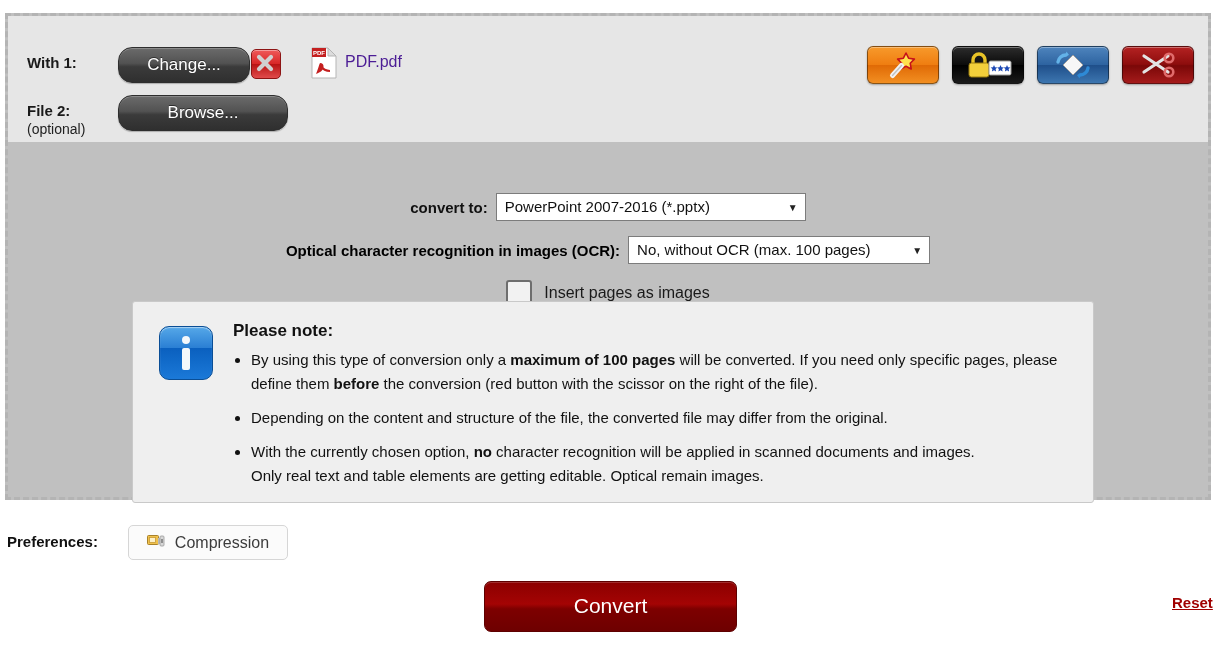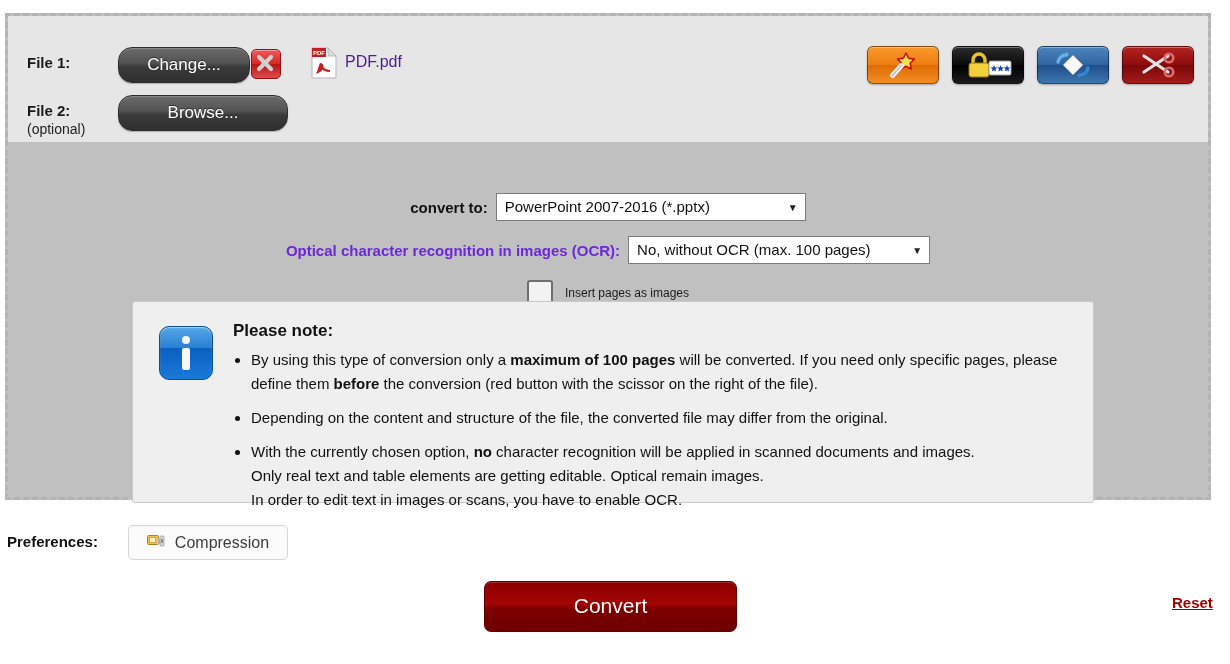--- a/index.html
+++ b/index.html
@@ -130,21 +130,21 @@
     justify-content: center;
     margin-top: 26px;
   }
 
   .opt-label {
     font-size: 15px;
     font-weight: bold;
     color: #111;
     margin-right: 8px;
   }
-  .opt-label.red { color: #6d28d9; font-size: 15px; }
+  .opt-label.red { color: #000000; font-size: 15px; }
 
   select.fake {
     -webkit-appearance: none;
     appearance: none;
     box-sizing: border-box;
     border: 1px solid #7c7c7c;
     background: #ffffff;
     font-family: "Liberation Sans", sans-serif;
     color: #111;
     padding: 0 38px 0 8px;
@@ -169,21 +169,21 @@
     width: 26px;
     height: 26px;
     box-sizing: border-box;
     border: 2px solid #6e6e6e;
     background: #f2f2f2;
     border-radius: 3px;
     cursor: pointer;
     display: inline-block;
   }
   .cb-label {
-    font-size: 12px;
+    font-size: 16px;
     color: #1a1a1a;
     margin-left: 12px;
   }
 
   
   .note-box {
     position: absolute;
     left: 124px;
     top: 159px;
     width: 962px;
@@ -323,21 +323,21 @@
 </style>
 </head>
 <body>
 
 <div id="page">
 
   <div class="dashed-box">
 
     <div class="file-panel">
 
-      <div class="file-label" style="left:19px; top:38px;">File 1:</div>
+      <div class="file-label" style="left:19px; top:38px;">With 1:</div>
 
       <div class="grey-btn" style="left:110px; top:31px; width:132px;">Change...</div>
 
       <div class="remove-btn" style="left:243px; top:33px;">
         <svg width="26" height="26" viewBox="0 0 26 26" aria-hidden="true">
           <path d="M7 7 L19 19 M19 7 L7 19" stroke="#d0d0d0" stroke-width="4.2" stroke-linecap="round"></path>
         </svg>
       </div>
 
       <div class="pdf-icon" style="left:303px; top:31px;">
@@ -427,21 +427,21 @@
 
       <div class="note-box">
         <div class="info-icon">
           <span class="i-dot"></span>
           <span class="i-bar"></span>
         </div>
         <div class="note-title">Please note:</div>
         <ul class="note-list" id="note-list">
             <li><span>By using this type of conversion only a </span><span style="font-weight: bold;">maximum of 100 pages</span><span> will be converted. If you need only specific pages, please define them </span><span style="font-weight: bold;">before</span><span> the conversion (red button with the scissor on the right of the file).</span></li>
             <li><span>Depending on the content and structure of the file, the converted file may differ from the original.</span></li>
-            <li><span>With the currently chosen option, </span><span style="font-weight: bold;">no</span><span> character recognition will be applied in scanned documents and images.</span><span></span><br><span>Only real text and table elements are getting editable. Optical remain images.</span><span></span><br><span>In order to edit text in images or scans, you have to enable OCR.</span></li>
+            <li><span>With the currently chosen option, </span><span style="font-weight: bold;">no</span><span> character recognition will be applied in scanned documents and images.</span><span></span><br><span>Only real text and table elements are getting editable. Optical remain images.</span><span></span><br></li>
           </ul>
       </div>
 
     </div>
   </div>
 
   <div class="prefs-label">Preferences:</div>
 
   <div class="compress-btn">
     <span>

